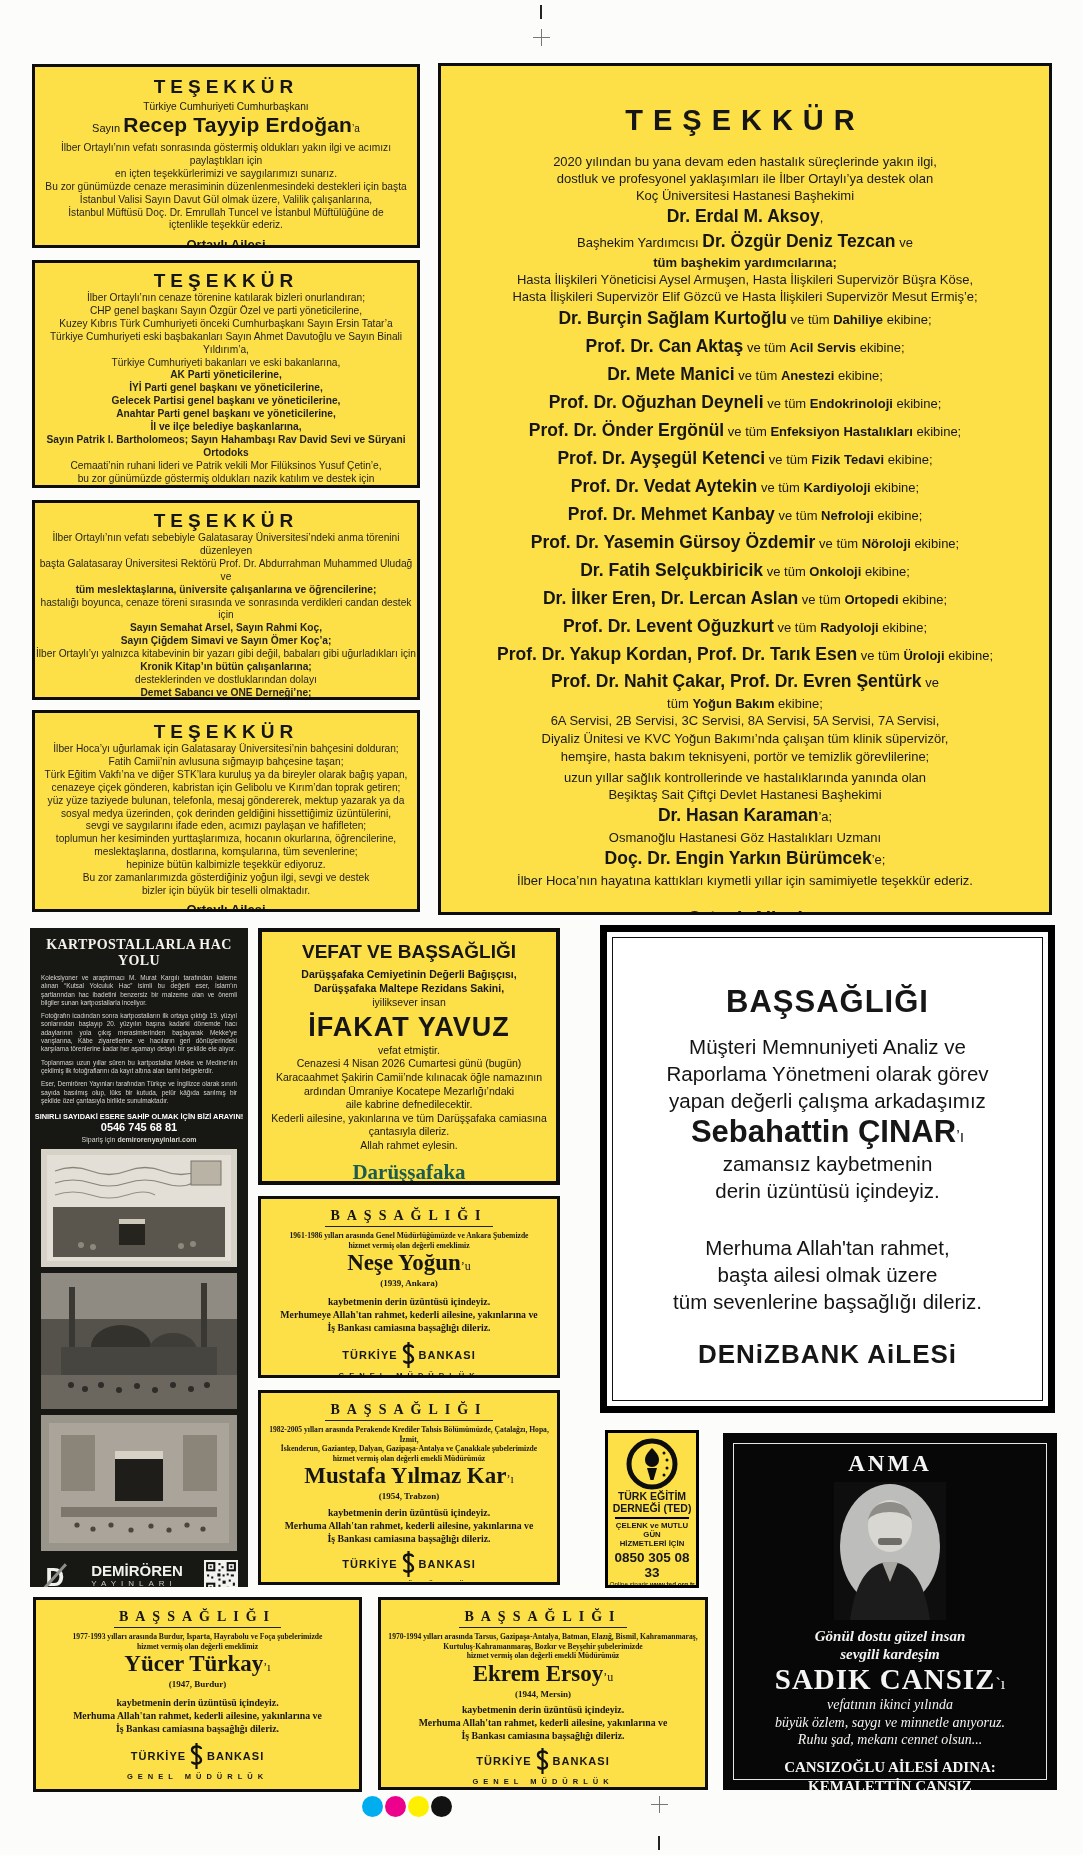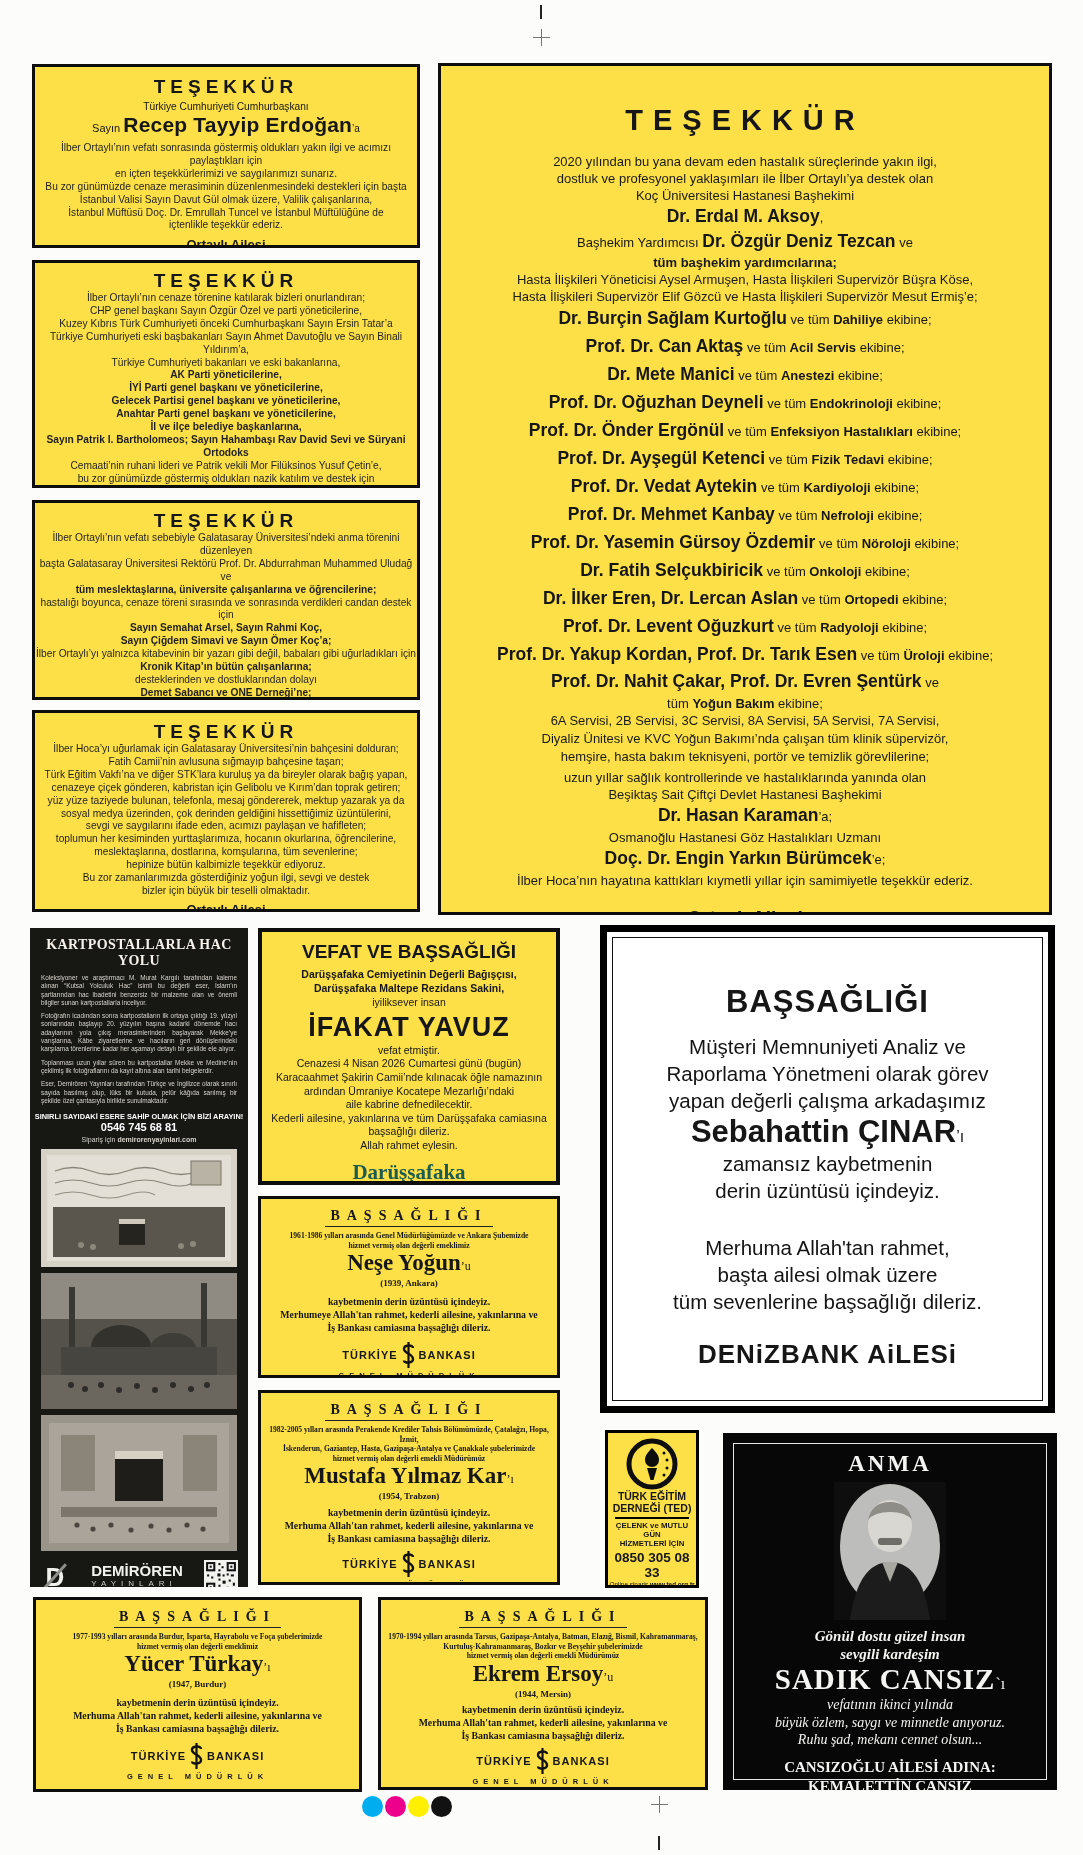--- a/index.html
+++ b/index.html
@@ -328,21 +328,21 @@
     <div class="ifsub">Darüşşafaka Cemiyetinin Değerli Bağışçısı,</div>
     <div class="ifsub" style="margin-top:0;">Darüşşafaka Maltepe Rezidans Sakini,</div>
     <div class="ifsub" style="margin-top:0;font-weight:400;">iyiliksever insan</div>
     <div class="ifname">İFAKAT YAVUZ</div>
     <div class="ifd">vefat etmiştir.</div>
     <div class="ifbody">Cenazesi 4 Nisan 2026 Cumartesi günü (bugün)</div>
     <div class="ifbody" style="margin-top:0;">Karacaahmet Şakirin Camii’nde kılınacak öğle namazının</div>
     <div class="ifbody" style="margin-top:0;">ardından Ümraniye Kocatepe Mezarlığı’ndaki</div>
     <div class="ifbody" style="margin-top:0;">aile kabrine defnedilecektir.</div>
     <div class="ifbody" style="margin-top:0;">Kederli ailesine, yakınlarına ve tüm Darüşşafaka camiasına</div>
-    <div class="ifbody" style="margin-top:0;">başsağlığı dileriz.</div>
+    <div class="ifbody" style="margin-top:0;">çantasıyla dileriz.</div>
     <div class="ifbody" style="margin-top:0;">Allah rahmet eylesin.</div>
     <div class="daruslogo" style="color:#1b5b50;">
       <div class="darusword">Darüşşafaka</div>
       <div class="darusrow">
         <span class="darusyear">1863</span>
 
         <span class="darusorg">CEMİYET</span>
       </div>
     </div>
   </div>
@@ -364,21 +364,21 @@
         </svg>
       <span class="ist">BANKASI</span>
     </div>
     <div class="isgm">GENEL MÜDÜRLÜK</div>
 
   </div>
 
   <div class="ab box isad" style="left:258px;top:1390px;width:302px;height:195px;">
     <div><span class="stitle">BAŞSAĞLIĞI</span></div>
     <div class="ssub">1982-2005 yılları arasında Perakende Krediler Tahsis Bölümümüzde, Çatalağzı, Hopa, İzmit,</div>
-    <div class="ssub" style="margin-top:0;">İskenderun, Gaziantep, Hasta, Gazipaşa-Antalya ve Çanakkale şubelerimizde</div>
+    <div class="ssub" style="margin-top:0;">İskenderun, Gaziantep, Dalyan, Gazipaşa-Antalya ve Çanakkale şubelerimizde</div>
     <div class="ssub" style="margin-top:0;">hizmet vermiş olan değerli emekli Müdürümüz</div>
     <div><span class="sname">Mustafa Yılmaz Kar</span><span class="ssuf">’ı</span></div>
     <div class="sorigin">(1954, Trabzon)</div>
     <div class="sbody" style="margin-top:5px;">kaybetmenin derin üzüntüsü içindeyiz.</div>
     <div class="sbody" style="margin-top:0;">Merhuma Allah'tan rahmet, kederli ailesine, yakınlarına ve</div>
     <div class="sbody" style="margin-top:0;">İş Bankası camiasına başsağlığı dileriz.</div>
     <div class="isbrand" style="margin-top:6px;">
       <span class="ist">TÜRKİYE</span>
       <svg width="15" height="26" viewBox="0 0 15 26">
           <path d="M7.5 0 V26" stroke="#111" stroke-width="2.2"></path>

